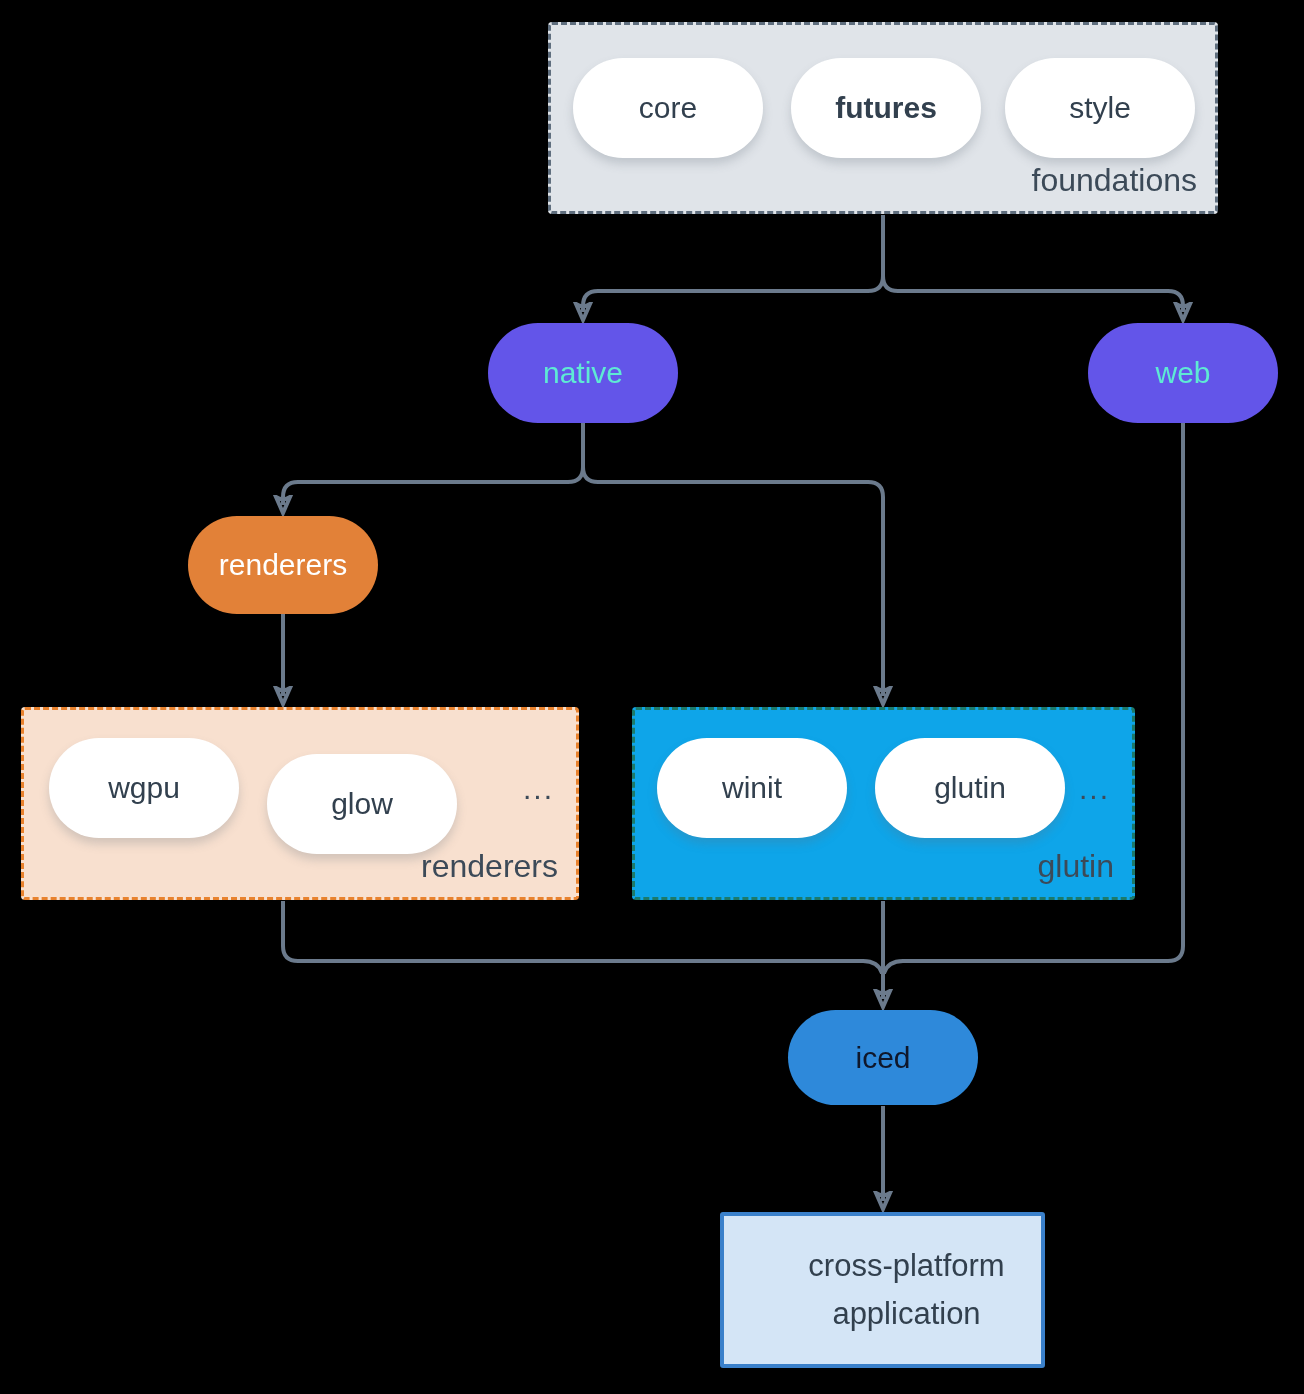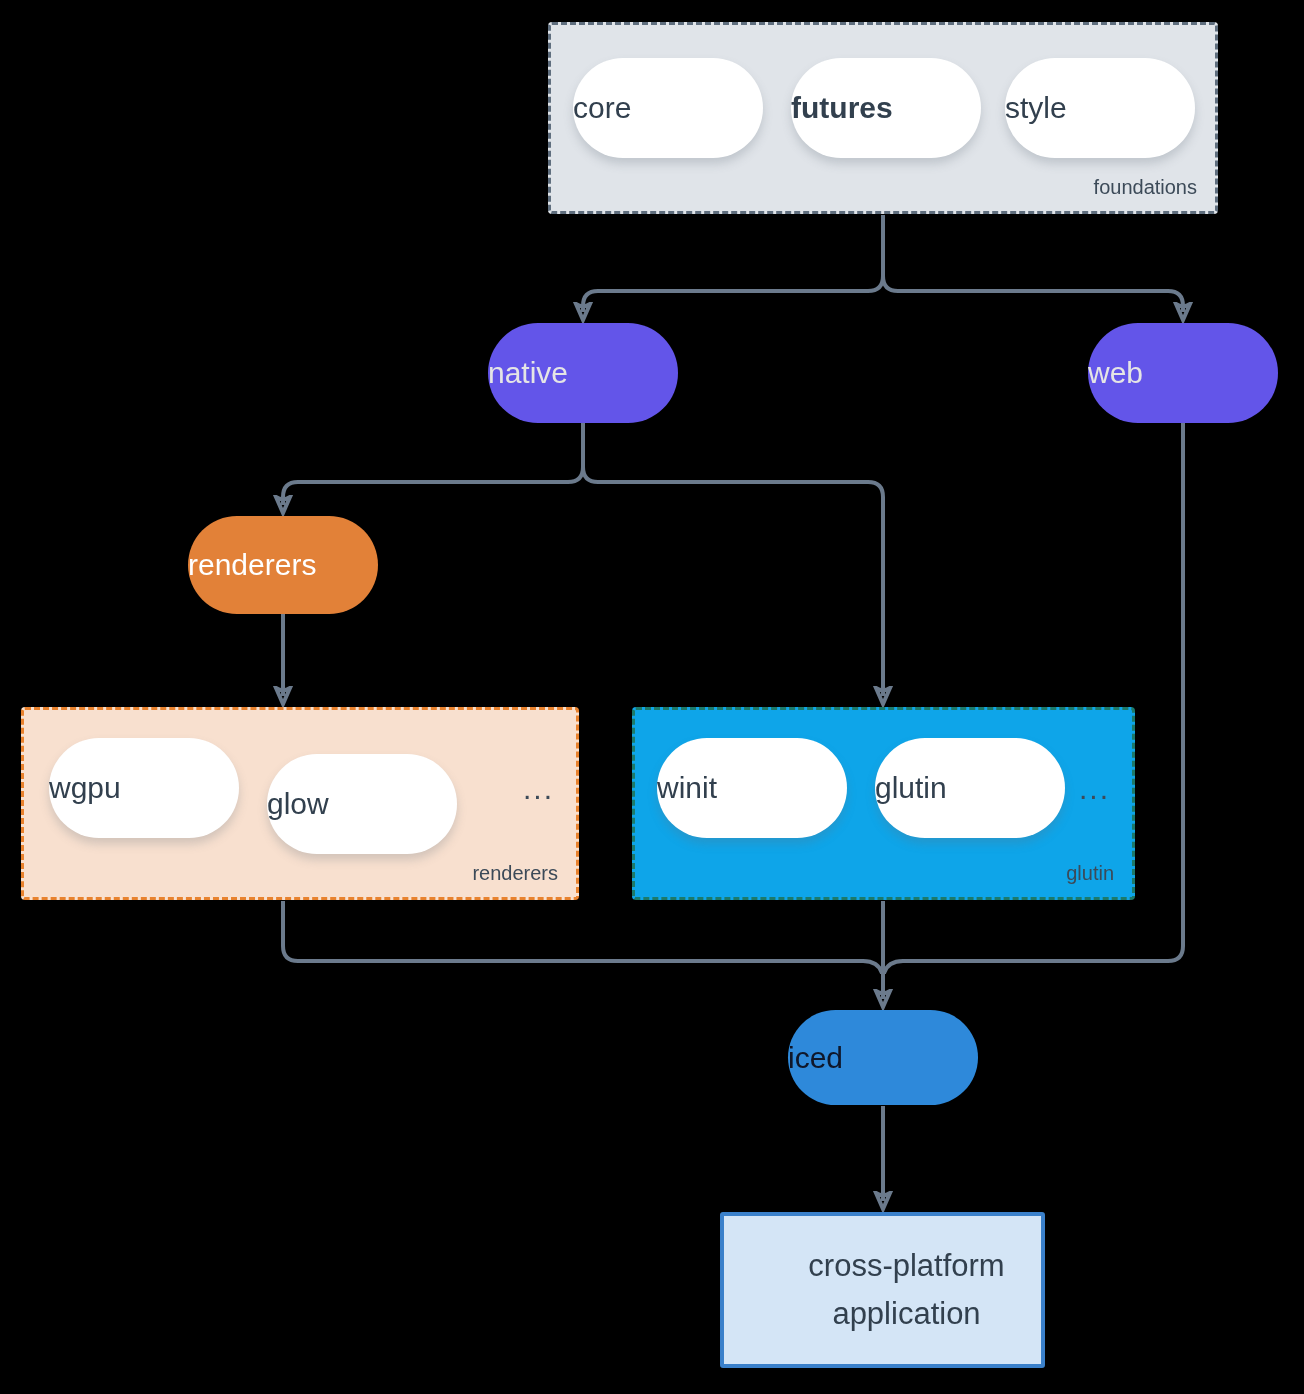--- a/index.html
+++ b/index.html
@@ -5,33 +5,33 @@
   html,body{margin:0;padding:0;background:#000;}
   .canvas{
     position:relative;width:1304px;height:1394px;background:#000000;
     font-family:"Liberation Sans","DejaVu Sans",sans-serif;overflow:hidden;
   }
   svg.connectors{position:absolute;left:0;top:0;width:1304px;height:1394px;pointer-events:none;}
   svg.connectors path{stroke:#6b7a8c;stroke-width:4;fill:none;}
 
   .groupbox{position:absolute;border-radius:4px;box-sizing:border-box;}
   .groupbox .grouplabel{
-    position:absolute;right:18px;bottom:12px;font-size:20px;color:#3c4a58;
+    position:absolute;right:18px;bottom:12px;font-size:32px;color:#3c4a58;
   }
   .gb-foundations{left:548px;top:22px;width:670px;height:192px;background:#e0e4e9;border:3px dashed #5f6e7e;}
   .gb-renderers{left:21px;top:707px;width:558px;height:193px;background:#f8e0cf;border:3px dashed #e8822e;}
   .gb-shells{left:632px;top:707px;width:503px;height:193px;background:#0ea5e9;border:3px dashed #1c7a6a;}
 
   .pill{
     position:absolute;width:190px;height:100px;border-radius:50px;
-    display:flex;align-items:center;
+    display:flex;align-items:center;justify-content:center;
     font-size:30px;
   }
   .pill-white{background:#ffffff;color:#32404e;box-shadow:0 6px 10px rgba(100,110,122,0.25);}
-  .pill-purple{background:#6355e9;color:#e5e5e5;}
+  .pill-purple{background:#6355e9;color:#5eead4;}
   .pill-orange{background:#e28138;color:#ffffff;}
   .pill-blue{background:#2e89da;color:#0f172a;}
 
   .ellipsis{
     position:absolute;font-size:30px;color:#3c4a58;letter-spacing:2px;
   }
 
   .node-native{left:488px;top:323px;}
   .node-web{left:1088px;top:323px;}
   .node-graphics{left:188px;top:516px;width:190px;height:98px;}

